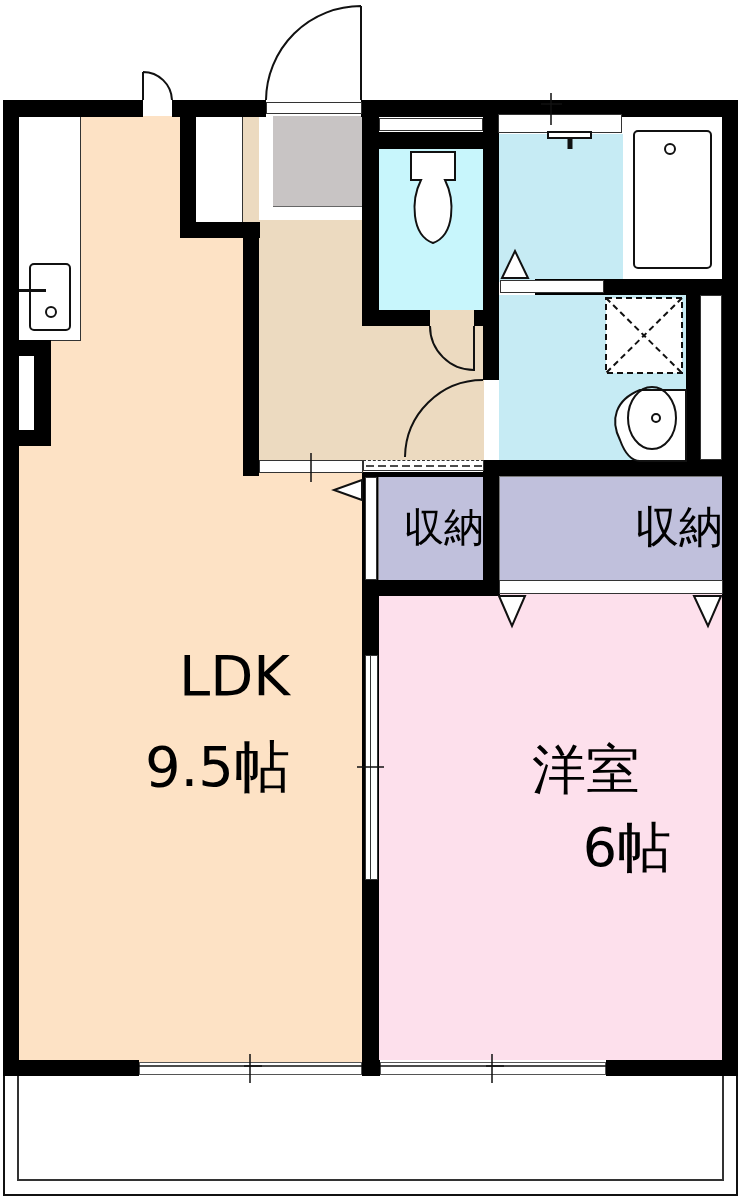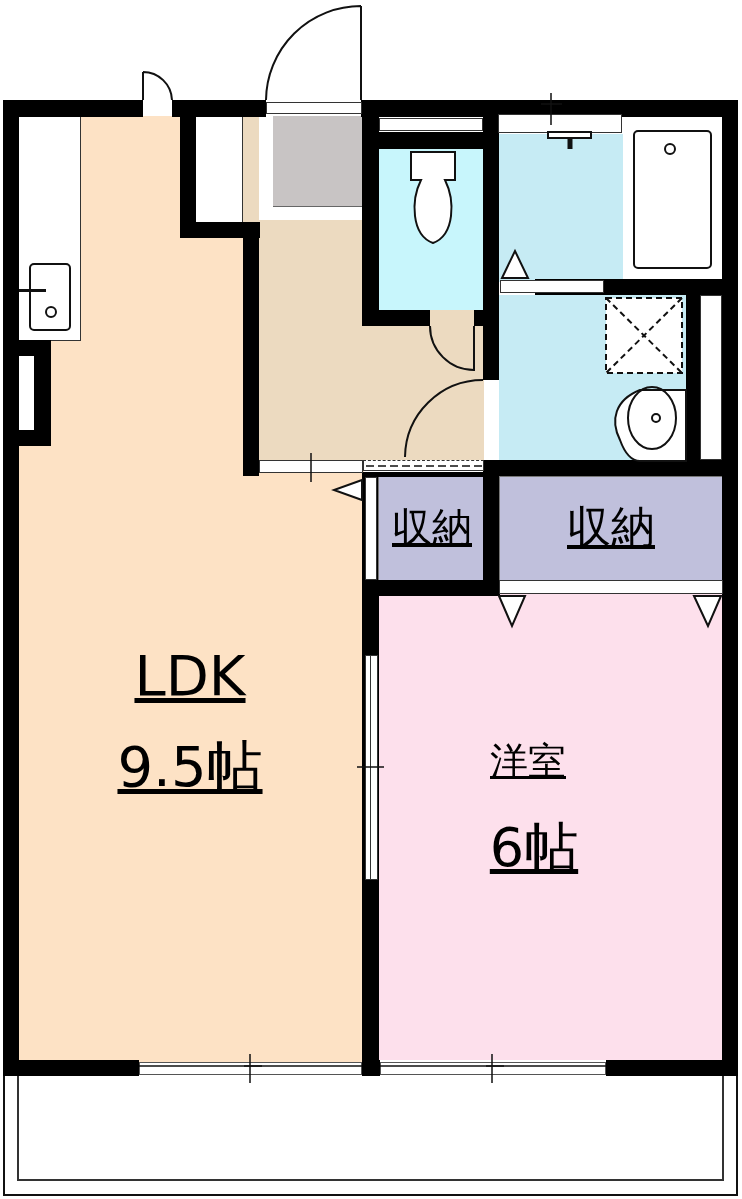--- a/index.html
+++ b/index.html
@@ -1,21 +1,21 @@
 <!DOCTYPE html>
 <html><head>
 <meta charset="utf-8">
 <style>
   html, body { margin:0; padding:0; background:#ffffff; }
   body { width:742px; height:1199px; position:relative; overflow:hidden;
          font-family:"DejaVu Sans","Liberation Sans",sans-serif; }
   .abs { position:absolute; box-sizing:border-box; }
   .wall { position:absolute; background:#000; }
   .room { position:absolute; }
-  .label { position:absolute; text-align:center; color:#000; line-height:1.12; white-space:pre;text-decoration:underline; }
+  .label { position:absolute; text-align:right; color:#000; line-height:1.12; white-space:pre; }
   svg { position:absolute; left:0; top:0; overflow:visible; }
 </style>
 </head>
 <body>
 
 <div class="room" style="left:18px;top:116px;width:346px;height:946px;background:#fde2c5;"></div>
 <div class="room" style="left:378px;top:594px;width:345px;height:466px;background:#fde0ec;"></div>
 <div class="room" style="left:258px;top:220px;width:226px;height:240px;background:#ecdac0;"></div>
 <div class="room" style="left:242px;top:116px;width:17px;height:106px;background:#ecdac0;"></div>
 <div class="room" style="left:259px;top:116px;width:104px;height:104px;background:#ffffff;"></div>
@@ -122,16 +122,16 @@
 
     <path d="M311 453 V482 M357 767 H384 M250 1054 V1083 M244 1066 H262 M492 1054 V1083 M486 1066 H504 M551 93 V125 M541 104 H562" stroke-width="1.5"></path>
     <path d="M139 1066 H362 M380 1066 H606" stroke-width="1.5"></path>
     <line x1="366" y1="466" x2="482" y2="466" stroke-dasharray="8 4" stroke-width="1.5"></line>
   </g>
   <rect x="19" y="289" width="27" height="3" fill="#111"></rect>
 </svg>
 
 <div class="label" style="left:90px;top:645px;width:200px;font-size:56px;">LDK</div>
 <div class="label" style="left:90px;top:736px;width:200px;font-size:56px;">9.5帖</div>
-<div class="label" style="left:428px;top:740px;width:200px;font-size:38px;">洋室</div>
-<div class="label" style="left:434px;top:818px;width:200px;font-size:54px;">6帖</div>
+<div class="label" style="left:440px;top:740px;width:200px;font-size:54px;">洋室</div>
+<div class="label" style="left:471px;top:818px;width:200px;font-size:54px;">6帖</div>
 <div class="label" style="left:380px;top:505px;width:104px;font-size:40px;">収納</div>
 <div class="label" style="left:499px;top:502px;width:224px;font-size:44px;">収納</div>
 
 </body></html>

